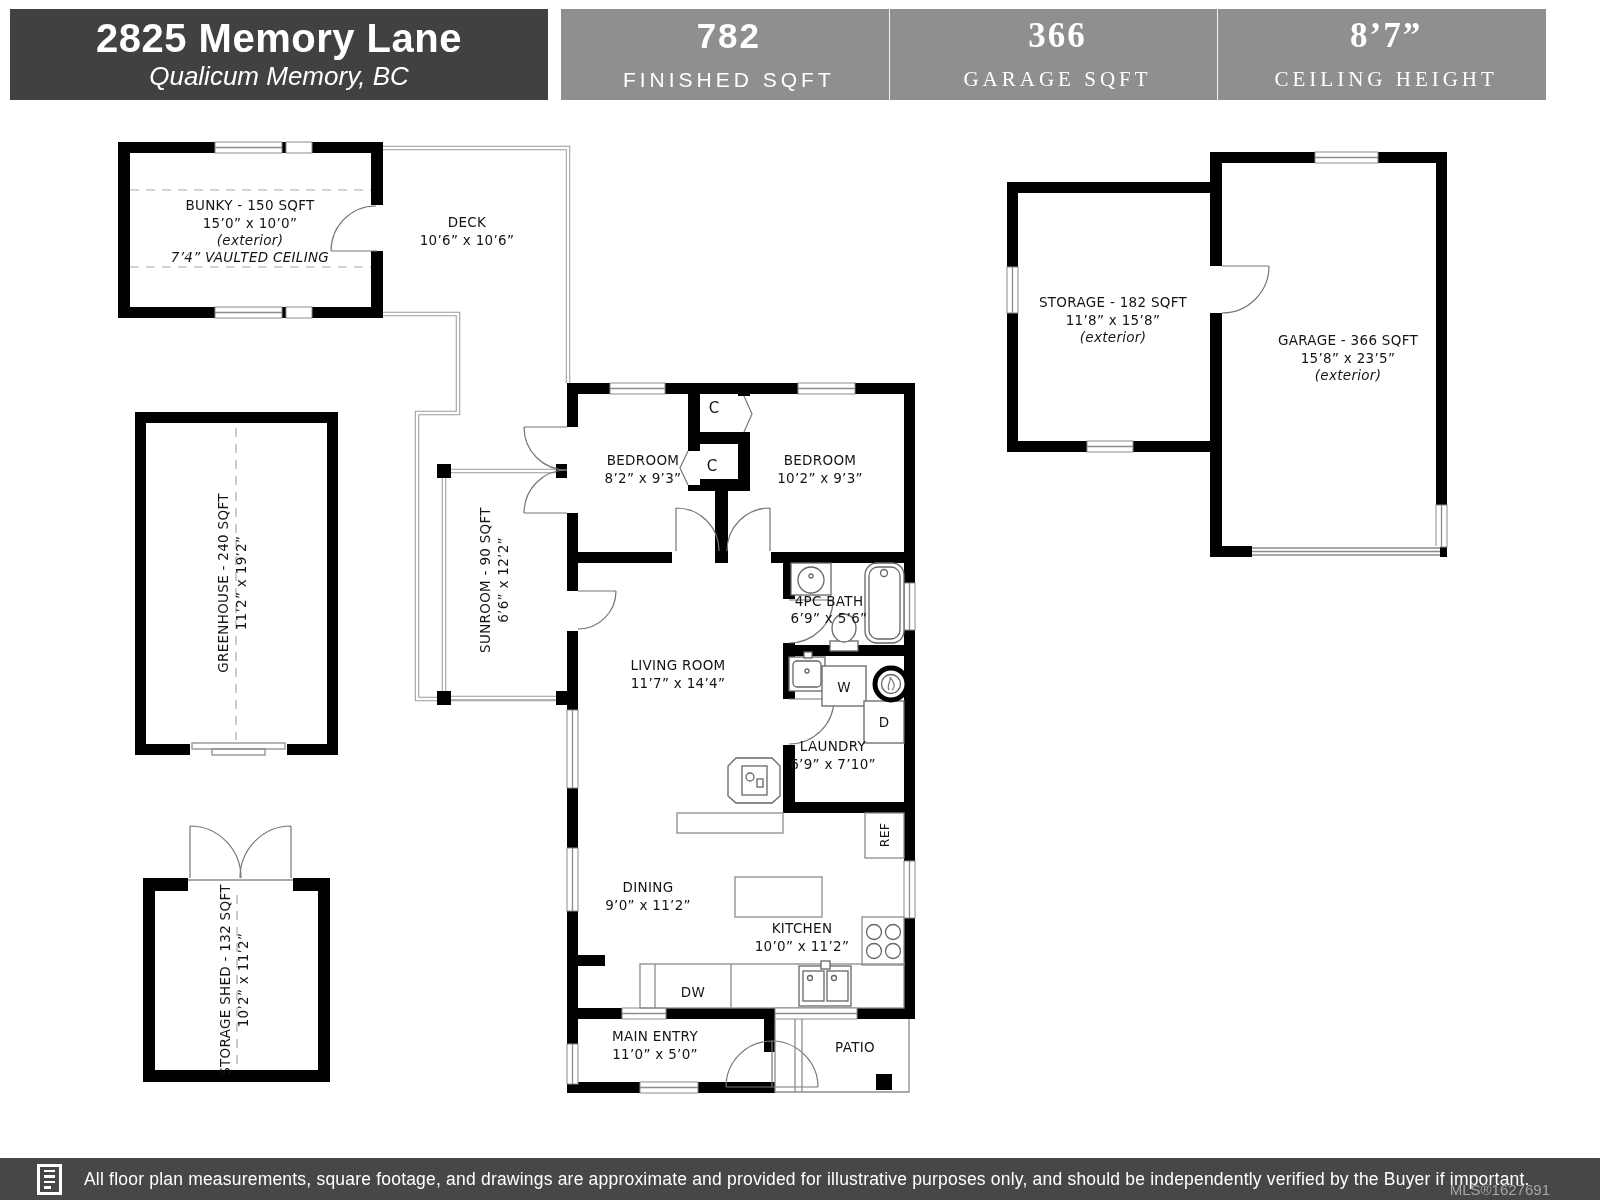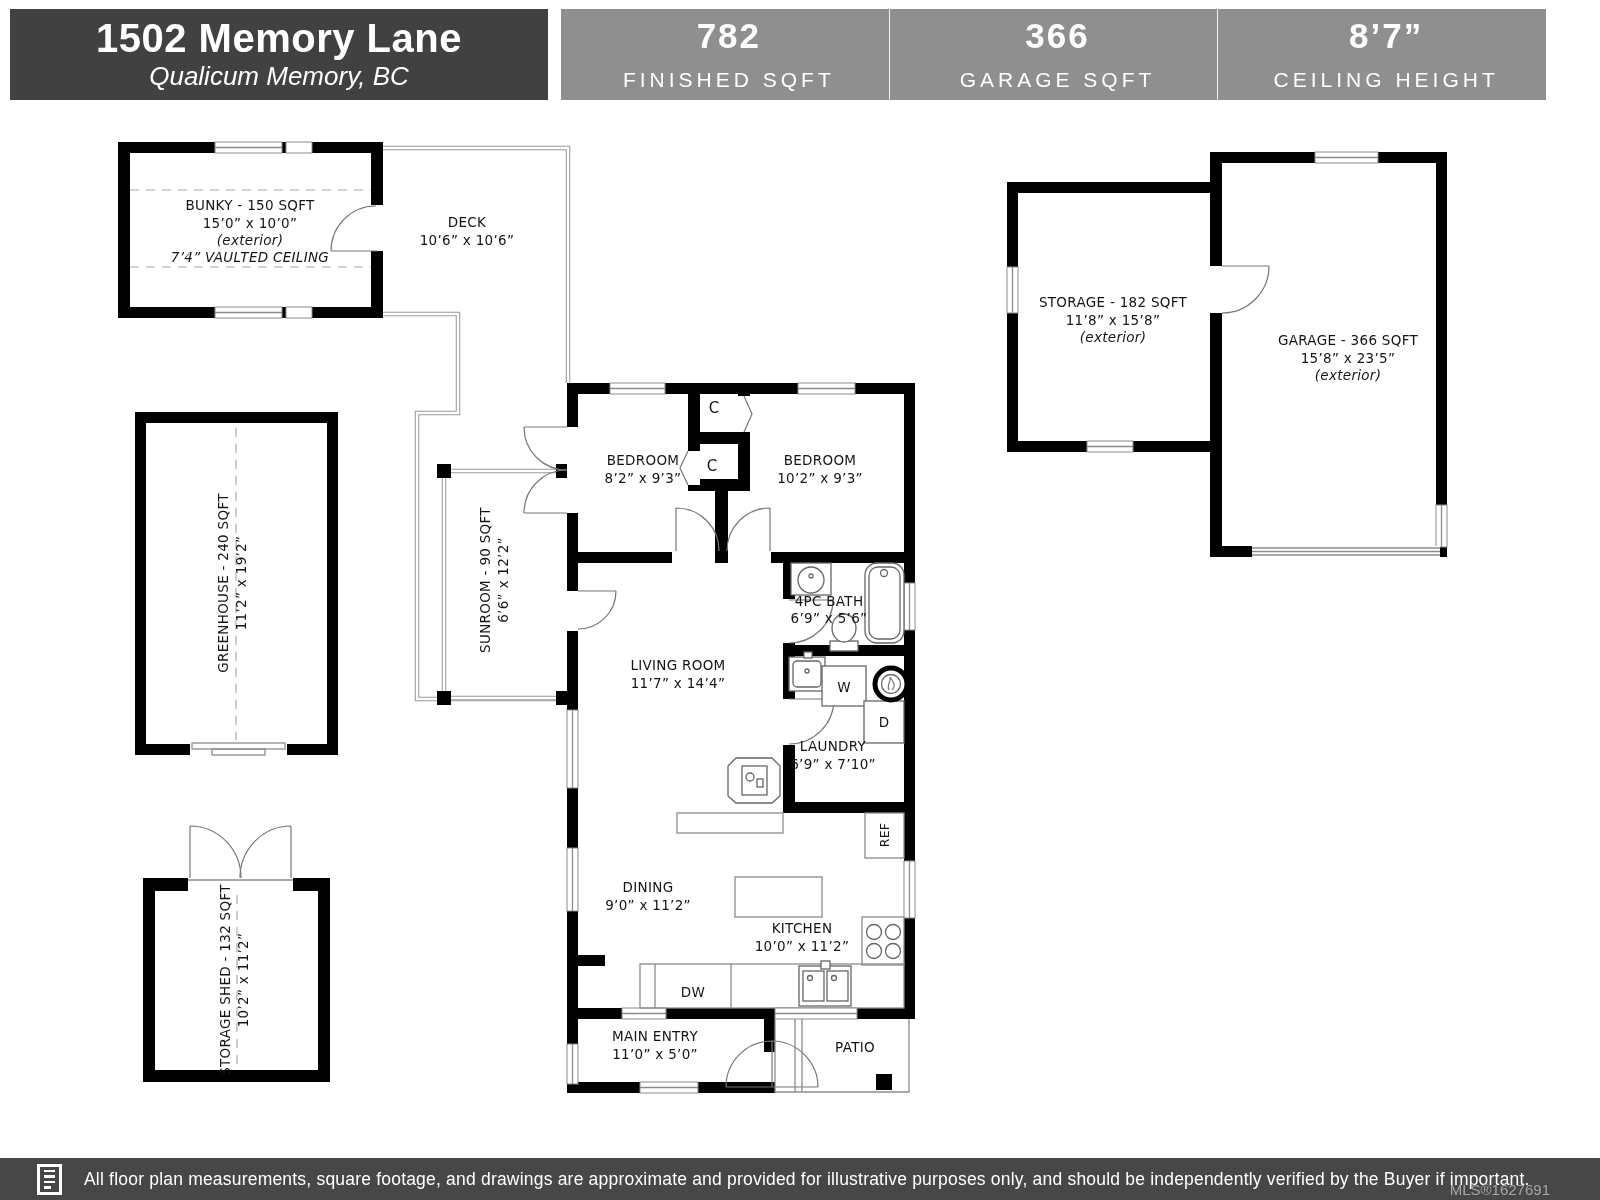--- a/index.html
+++ b/index.html
@@ -5,21 +5,21 @@
   html,body{margin:0;padding:0;background:#fff;}
   body{width:1600px;height:1200px;position:relative;font-family:"Liberation Sans",sans-serif;overflow:hidden;}
   .abs{position:absolute;}
   
   .addr-box{left:10px;top:9px;width:538px;height:91px;background:#414141;color:#fff;
     display:flex;flex-direction:column;align-items:center;justify-content:center;text-align:center;}
   .addr-title{font-size:40px;font-weight:bold;line-height:1.05;letter-spacing:.5px;}
   .addr-sub{font-size:26px;font-style:italic;margin-top:2px;}
   .stats-box{left:561px;top:9px;width:985px;height:91px;background:#8f8f8f;color:#fff;display:flex;}
   .stat{flex:1;display:flex;flex-direction:column;align-items:center;justify-content:center;padding-left:8px;}
-  .stat + .stat{border-left:1px solid rgba(255,255,255,.9);}
+  .stat + .stat{border-left:1px solid rgba(255,255,255,.9);font-family:Liberation Serif, serif;}
   .stat-value{font-size:35px;font-weight:bold;letter-spacing:2px;line-height:1.1;}
   .stat-label{font-size:21px;letter-spacing:4px;margin-top:12px;}
   
   .footer-bar{left:0;top:1158px;width:1600px;height:42px;background:#474747;color:#fff;
     display:flex;align-items:center;}
   .doc-icon{width:25px;height:31px;border:3px solid #fff;margin-left:37px;margin-right:22px;
     display:flex;flex-direction:column;justify-content:center;gap:3px;padding:3px 4px;box-sizing:border-box;flex:none;}
   .doc-icon i{display:block;height:3px;background:#fff;}
   .doc-icon i.short{width:60%;}
   .footer-text{font-size:17.5px;letter-spacing:.2px;white-space:nowrap;}
@@ -301,21 +301,21 @@
     <text class="lbl" x="655" y="1059">11’0” x 5’0”</text>
     <text class="lbl" x="855" y="1052">PATIO</text>
     <text class="lbl" transform="translate(889 835) rotate(-90)" style="font-size:12.5px">REF</text>
     <text class="tag" x="844" y="692" style="font-size:13.5px">W</text>
     <text class="tag" x="884" y="727" style="font-size:13.5px">D</text>
     <text class="lbl" x="693" y="997">DW</text>
   </g>
 </svg>
 
 <div class="abs addr-box">
-  <div class="addr-title">1502 Memory Lane</div>
+  <div class="addr-title">2825 Memory Lane</div>
   <div class="addr-sub">Qualicum Memory, BC</div>
 </div>
 
 <div class="abs stats-box">
   <div class="stat">
     <div class="stat-value">782</div>
     <div class="stat-label">FINISHED SQFT</div>
   </div>
   <div class="stat">
     <div class="stat-value">366</div>

